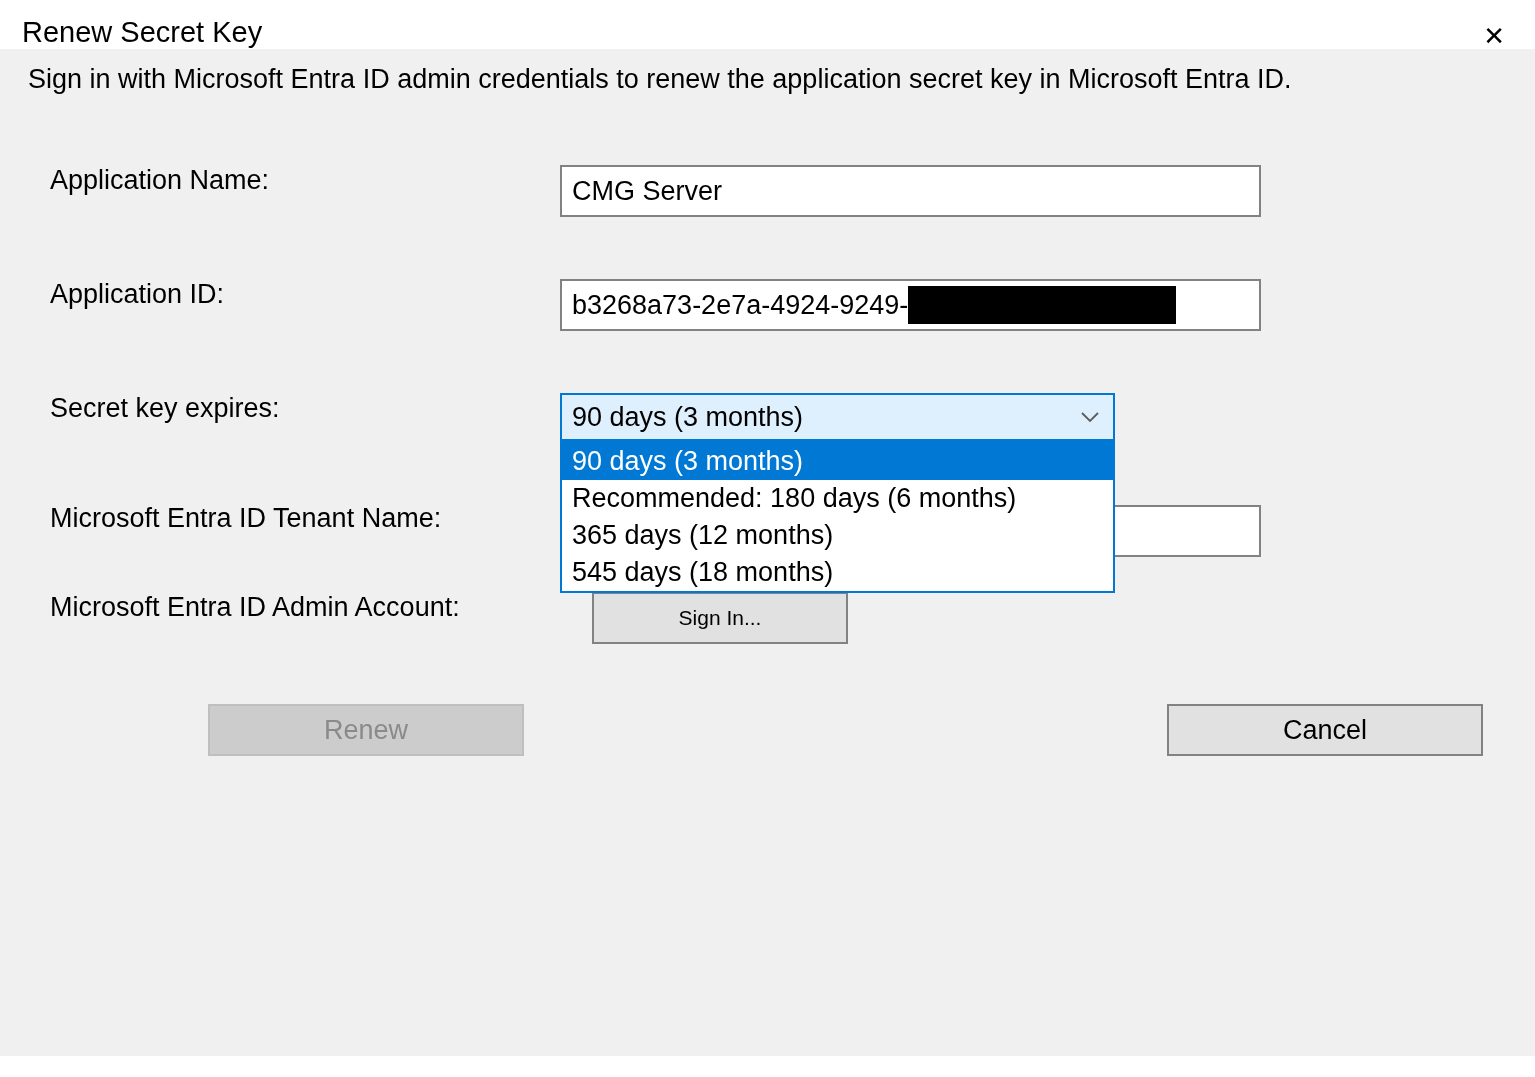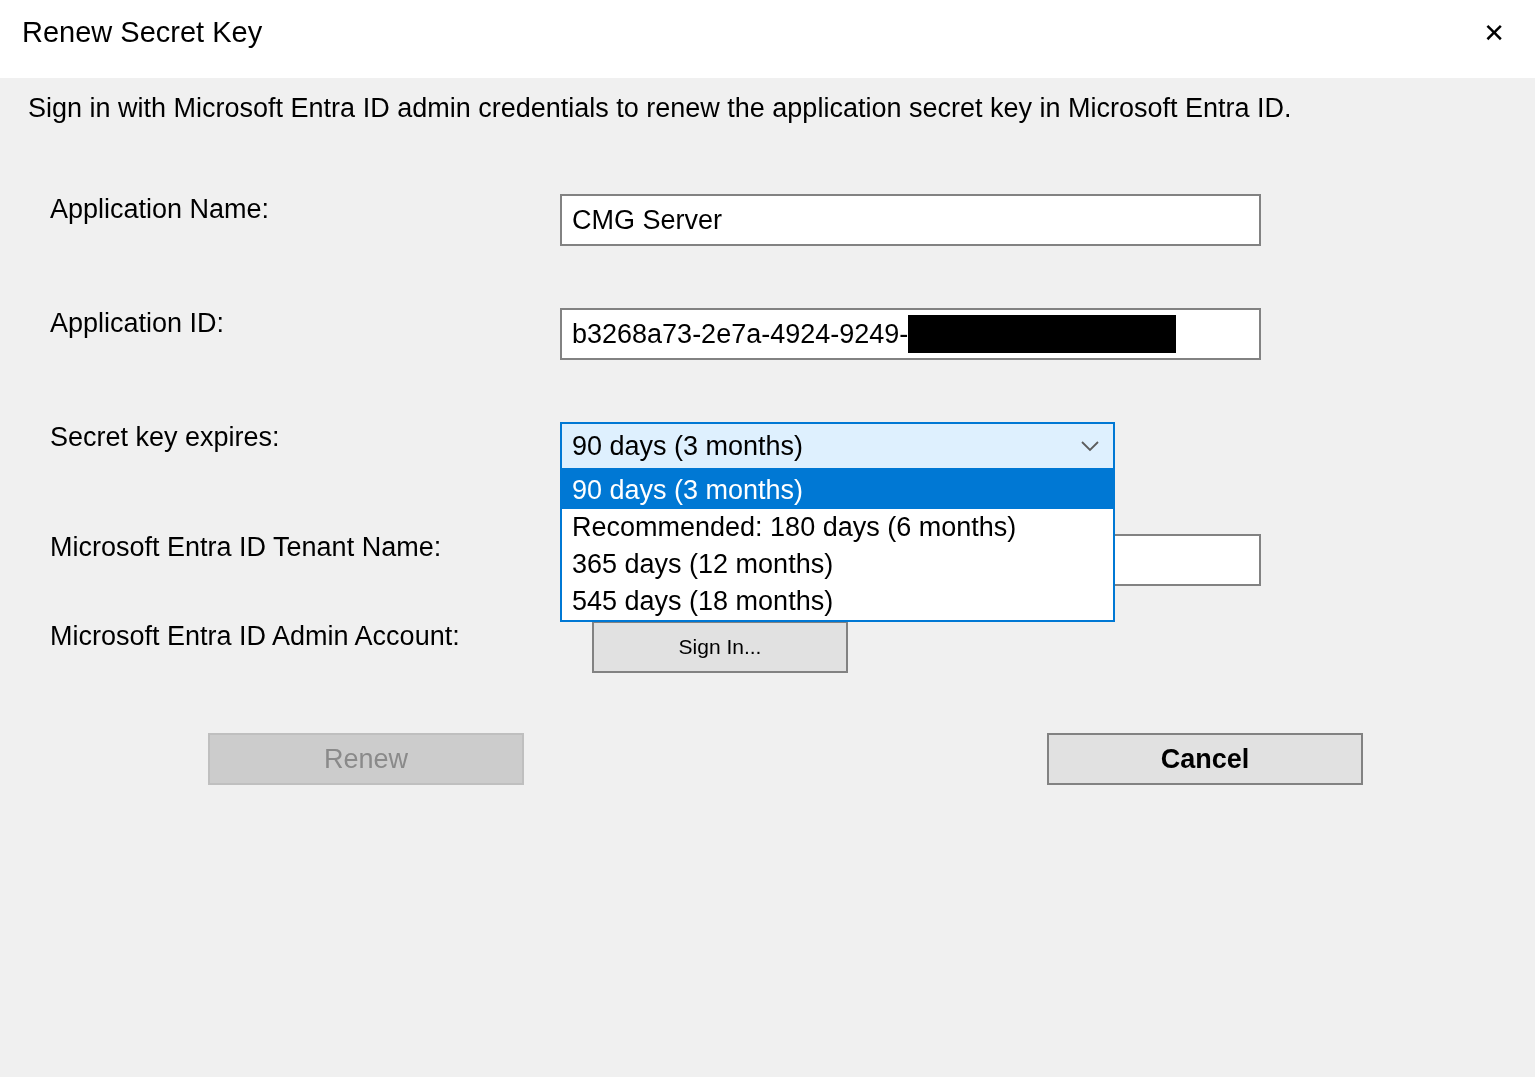--- a/index.html
+++ b/index.html
@@ -11,22 +11,22 @@
       font-family: "Segoe UI", Tahoma, sans-serif;
       font-size: 26px;
       color: #000;
       background: #fff;
       width: 1535px;
       height: 1077px;
     }
     .title-bar {
       display: flex;
       justify-content: space-between;
-      align-items: center;
-      padding: 16px 22px 29px 22px;
+      align-items: flex-end;
+      padding: 16px 22px 0 22px;
       background: #fff;
     }
     .title-text {
       font-size: 29px;
       font-weight: 400;
     }
     .close-btn {
       font-size: 26px;
       font-weight: 400;
       cursor: pointer;
@@ -168,22 +168,20 @@
     .cancel-btn {
       width: 316px;
       height: 52px;
       border: 2px solid #828282;
       background: #e1e1e1;
       color: #000;
       font-size: 27px;
       font-family: inherit;
       cursor: pointer;
       text-align: center;
-      margin-right: 120px;
-      font-weight: bold;
     }
     .tenant-field-bg {
       position: absolute;
       left: 555px;
       top: 112px;
       width: 146px;
       height: 52px;
       border: 2px solid #828282;
       border-left: none;
       background: #fff;

